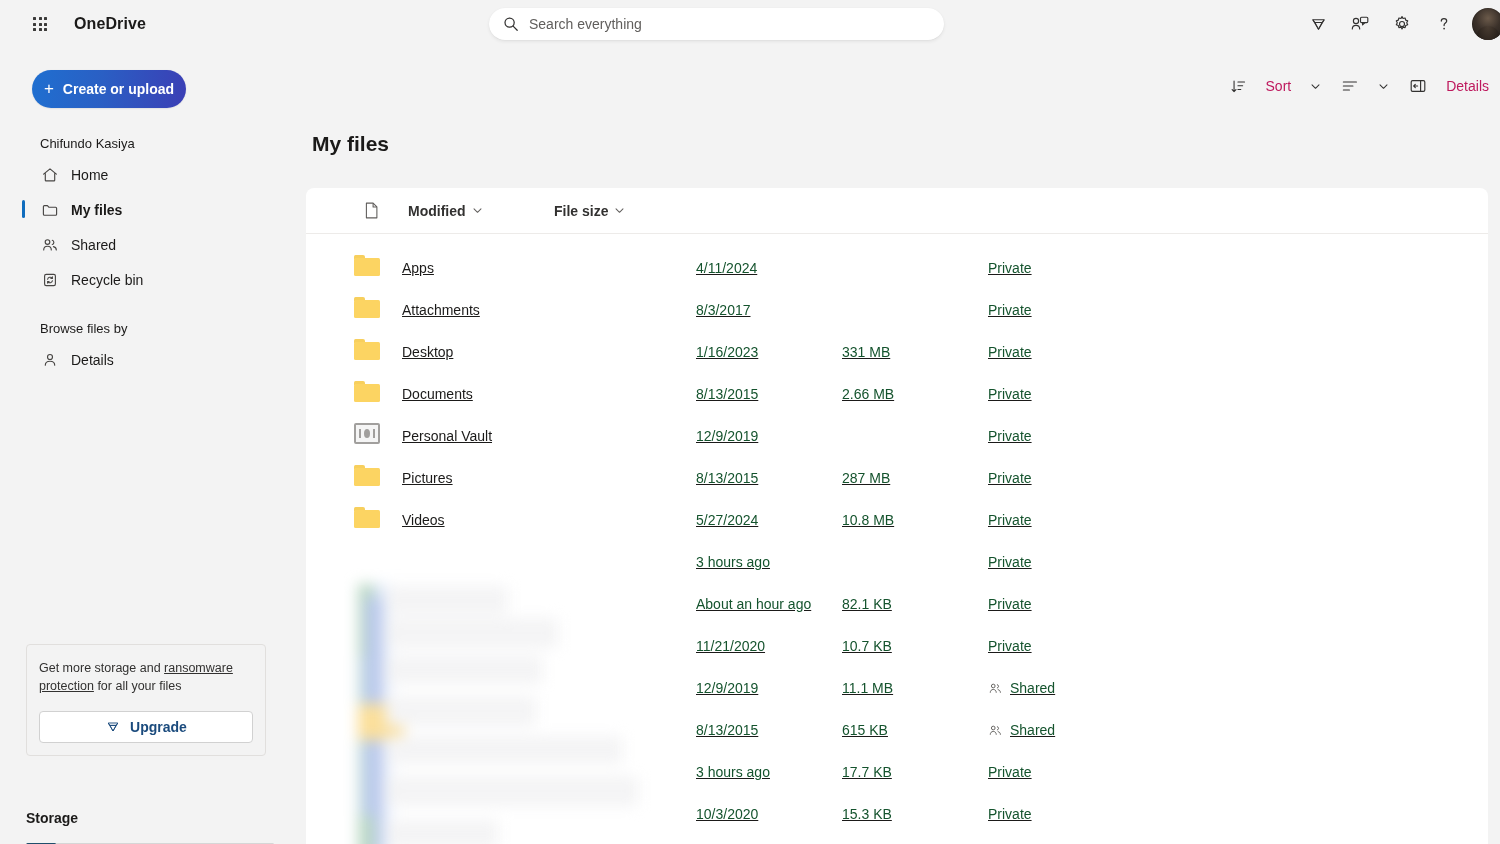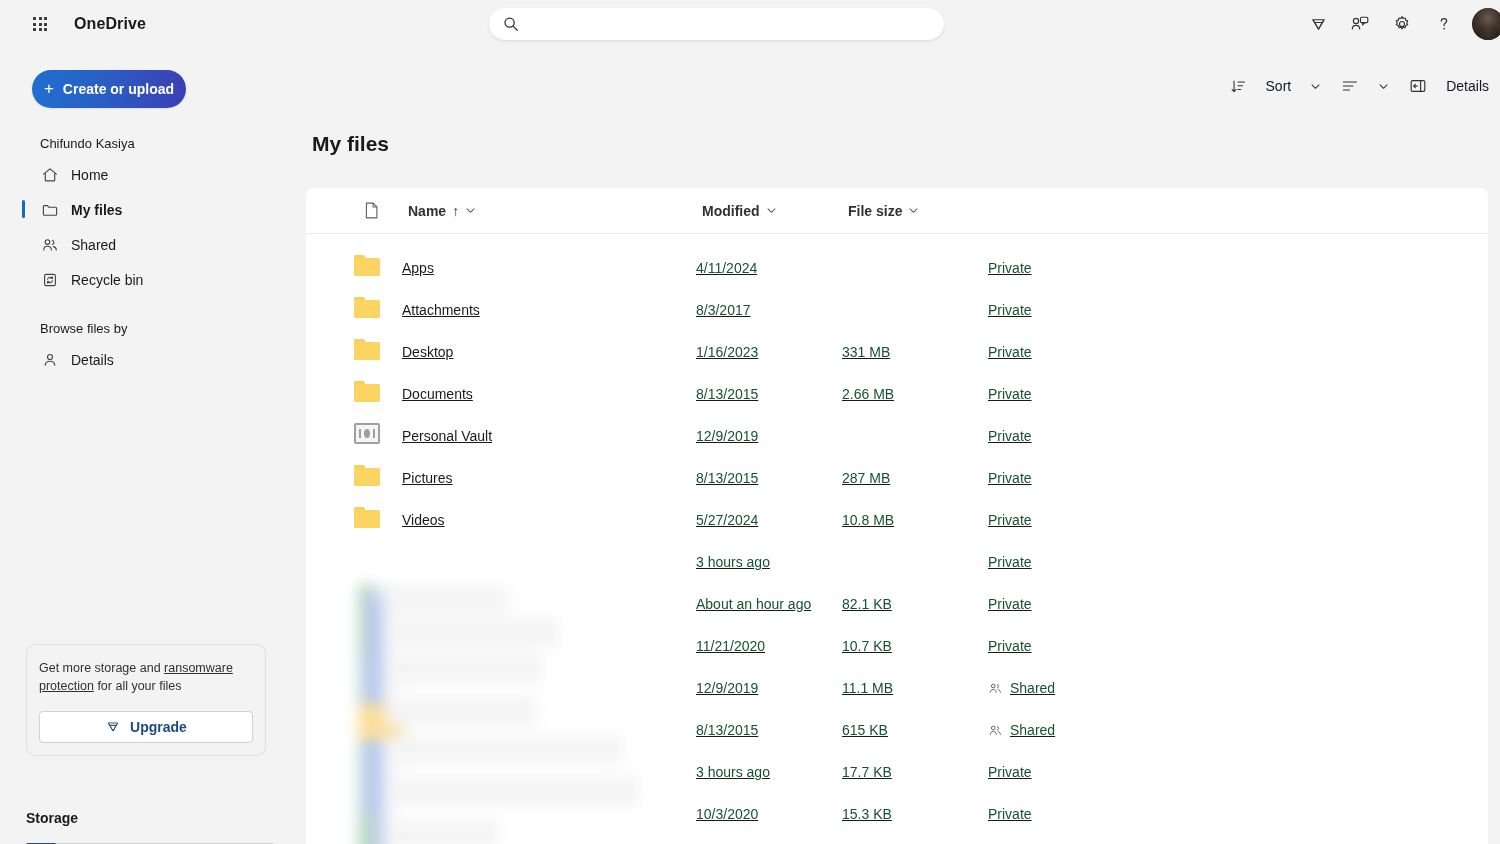--- a/index.html
+++ b/index.html
@@ -73,21 +73,21 @@
   }
 
   
   .cmdbar {
     position: absolute; top: 68px; right: 18px;
     display: flex; align-items: center; gap: 2px;
   }
   .cmd-item {
     height: 36px; display: flex; align-items: center; gap: 19px;
     padding: 0 9px; border-radius: 4px; cursor: pointer;
-    font-size: 14px; color: #0f172a; background: transparent; border: none;
+    font-size: 14px; color: #be185d; background: transparent; border: none;
     font-family: "Liberation Sans", sans-serif;
   }
   .chev { display: inline-block; }
 
   
   .sidebar {
     position: absolute; left: 0; top: 48px;
     width: 272px; height: 796px;
     background: #f3f3f3;
   }
@@ -118,21 +118,21 @@
   }
   .nav-item.active { font-weight: 600; }
   .nav-item.active::before {
     content: ""; position: absolute; left: 6px; top: 8px;
     width: 3px; height: 18px; border-radius: 2px; background: #0f6cbd;
   }
 
   
   .upgrade-card {
     position: absolute; left: 10px; top: 596px;
-    width: 240px; border: 1px solid #e1dfdd; border-radius: 9px;
+    width: 240px; border: 1px solid #e1dfdd; border-radius: 4px;
     background: #f3f3f3; padding: 14px 12px 12px 12px;
   }
   .upgrade-text { font-size: 12.5px; color: #323130; line-height: 1.45; }
   .upgrade-text u { text-decoration: underline; }
   .upgrade-btn {
     margin-top: 16px; width: 100%; height: 32px;
     background: #fff; border: 1px solid #d1d1d1; border-radius: 4px;
     display: flex; align-items: center; justify-content: center; gap: 9px;
     cursor: pointer; font-size: 14px; color: #1b4b7d; font-weight: 600;
     font-family: "Liberation Sans", sans-serif;
@@ -261,20 +261,21 @@
       </div>
     </div>
     <div class="brand">OneDrive</div>
 
     <div class="search-wrap">
       <div class="search-box">
         <svg width="16" height="16" viewBox="0 0 16 16">
           <circle cx="6.6" cy="6.6" r="4.6" fill="none" stroke="#323130" stroke-width="1.25"></circle>
           <line x1="10.1" y1="10.1" x2="14.2" y2="14.3" stroke="#323130" stroke-width="1.25" stroke-linecap="round"></line>
         </svg>
+        <input class="search-input" type="text" placeholder="Search everything" style="">
       </div>
     </div>
 
     <div class="header-right">
       <button class="hdr-btn">
         <svg width="19" height="19" viewBox="0 0 20 20">
           <path d="M4 5h12l-6 10z" fill="none" stroke="#323130" stroke-width="1.1" stroke-linejoin="round"></path>
           <path d="M4 5l2.2 3h7.6L16 5M6.2 8L10 15M13.8 8L10 15M6.2 8h7.6" fill="none" stroke="#323130" stroke-width="1.1"></path>
         </svg>
       </button>
@@ -418,29 +419,20 @@
     <div class="page-title">My files</div>
 
     <div class="content-card">
 
       <div class="table-head">
         <div class="col-icon">
           <svg width="17" height="19" viewBox="0 0 18 20">
             <path d="M3.6 2.2h7.1l4 4v11.6H3.6z" fill="none" stroke="#605e5c" stroke-width="1.15" stroke-linejoin="round"></path>
             <path d="M10.7 2.2v4.1h4" fill="none" stroke="#605e5c" stroke-width="1.15" stroke-linejoin="round"></path>
           </svg>
-        </div>
-        <div class="col-name">
-          <div class="th">
-            <span>Name</span>
-            <span style="font-weight:400;">↑</span>
-            <svg class="chev" width="11" height="11" viewBox="0 0 12 12">
-              <path d="M2.2 4.2L6 8l3.8-3.8" fill="none" stroke="#605e5c" stroke-width="1.1" stroke-linecap="round" stroke-linejoin="round"></path>
-            </svg>
-          </div>
         </div>
         <div class="col-mod">
           <div class="th">
             <span>Modified</span>
             <svg class="chev" width="11" height="11" viewBox="0 0 12 12">
               <path d="M2.2 4.2L6 8l3.8-3.8" fill="none" stroke="#605e5c" stroke-width="1.1" stroke-linecap="round" stroke-linejoin="round"></path>
             </svg>
           </div>
         </div>
         <div class="col-size">

